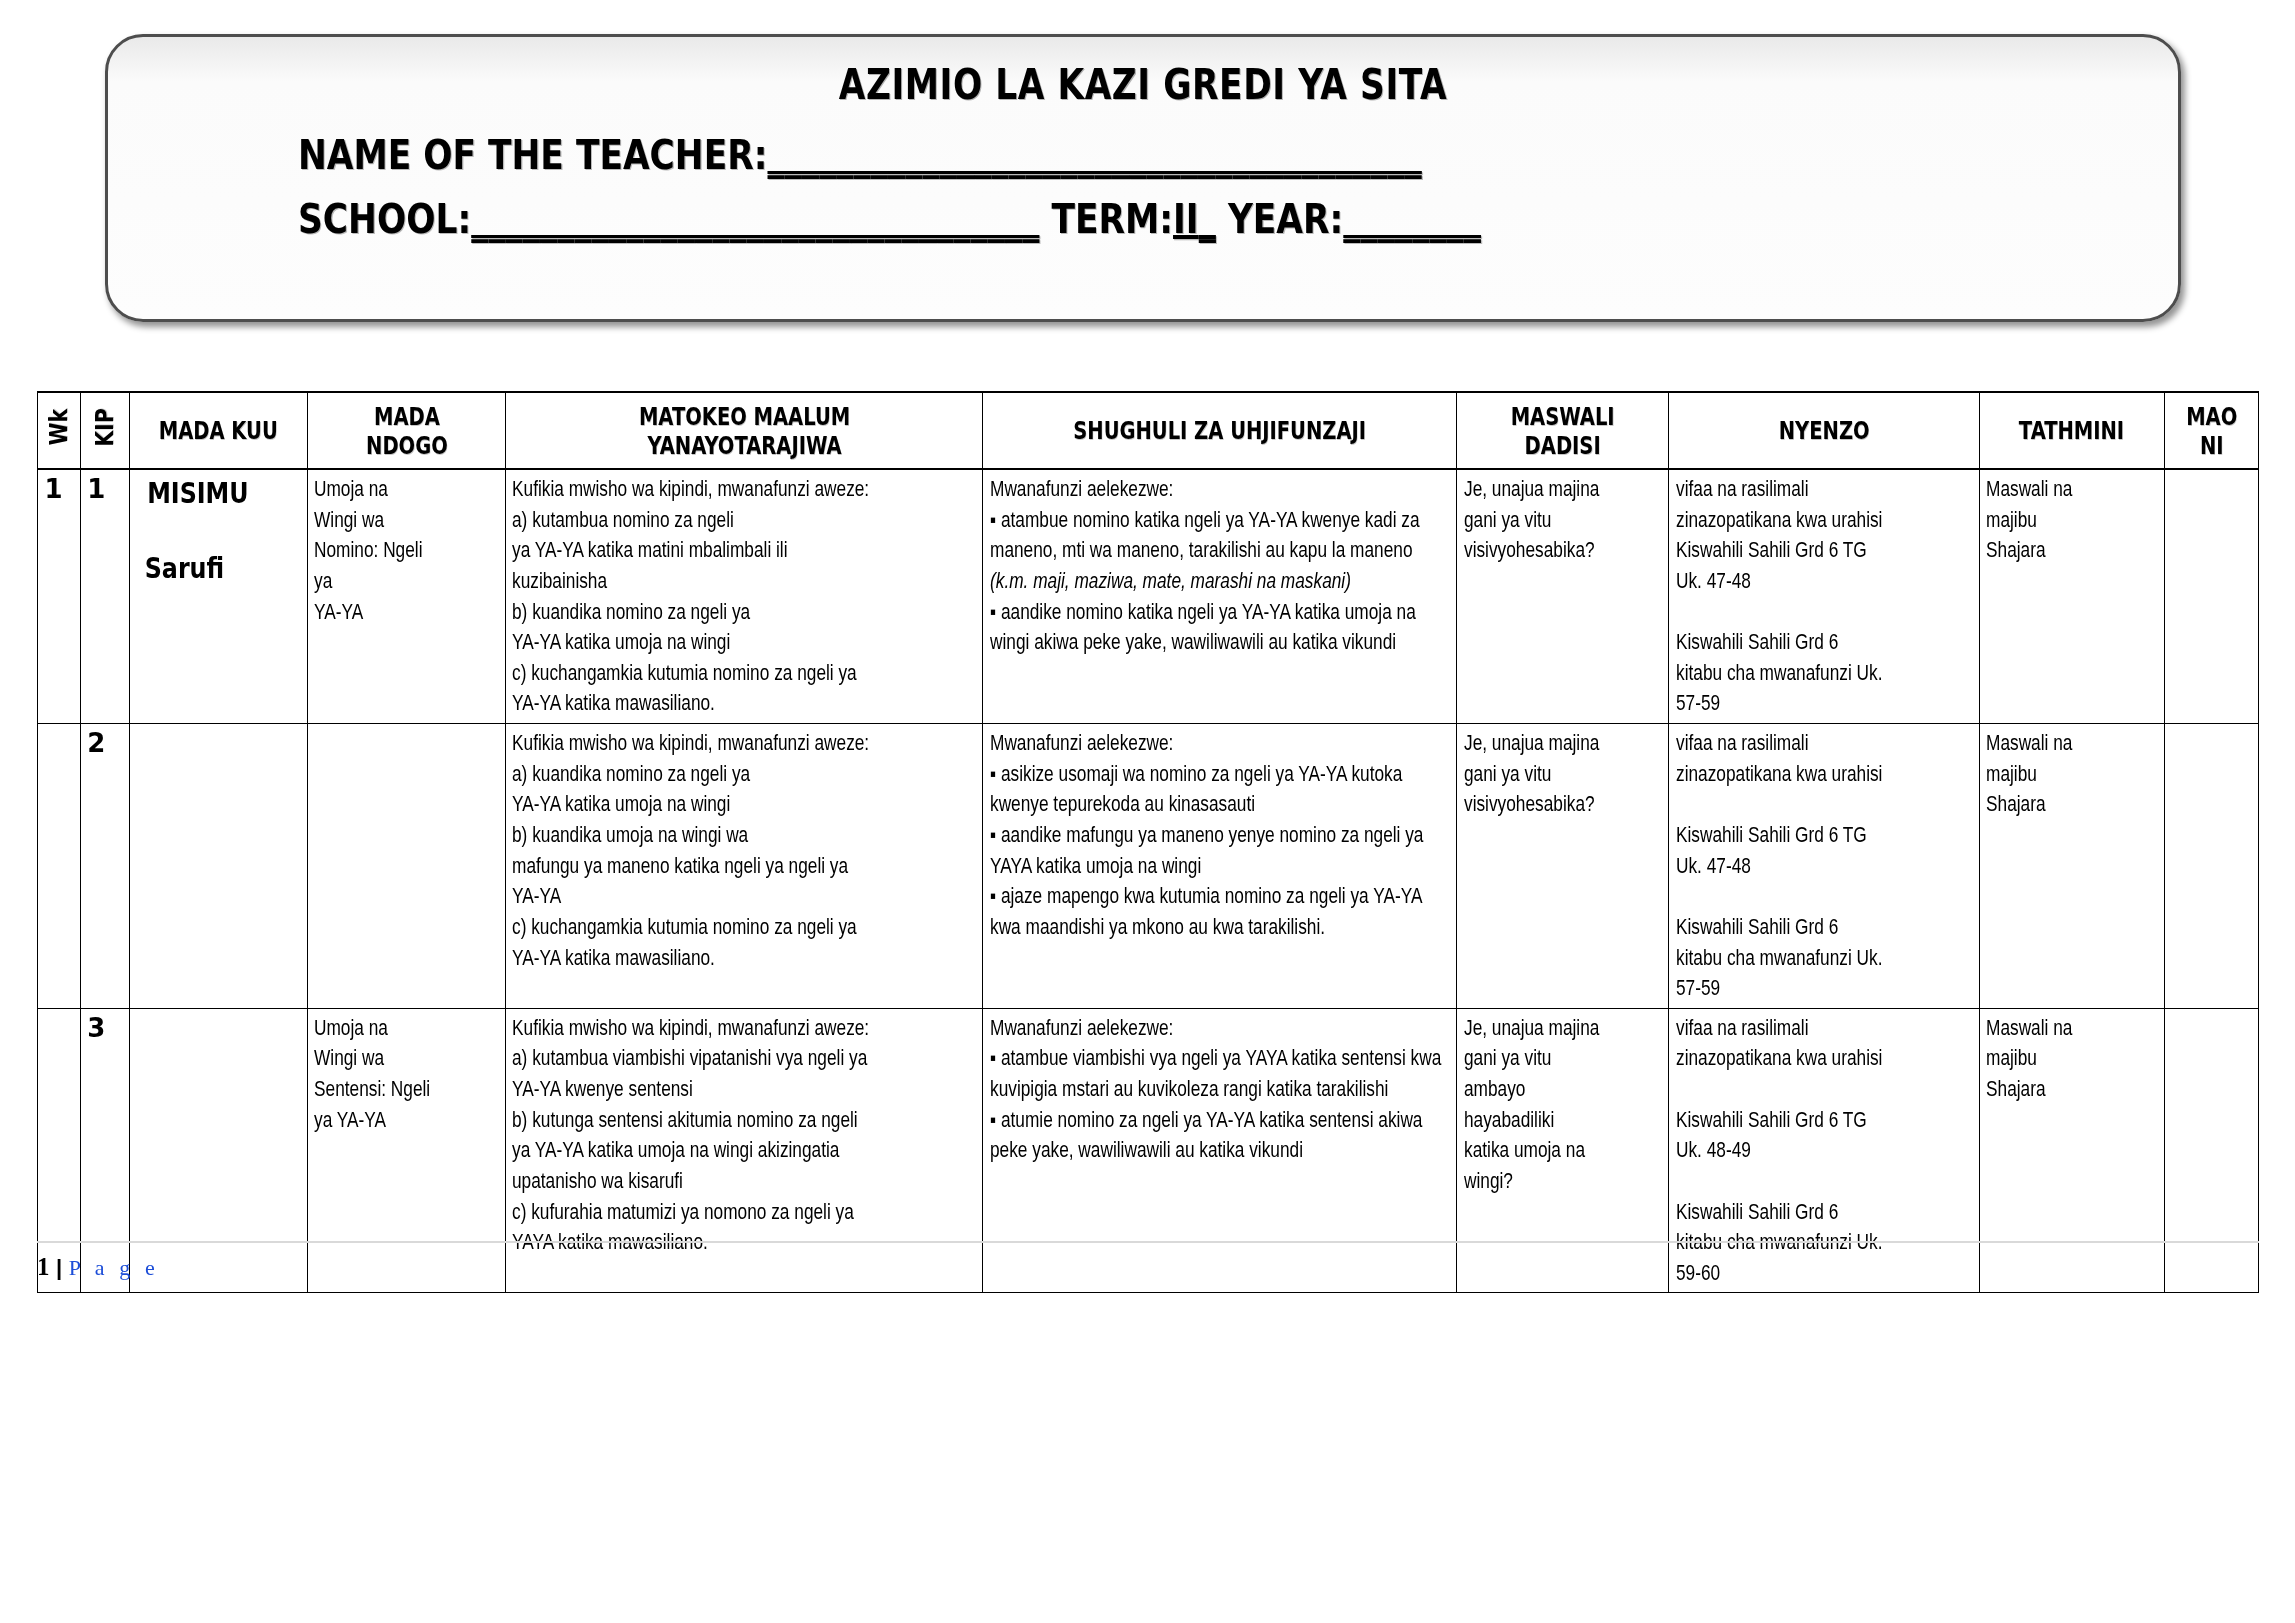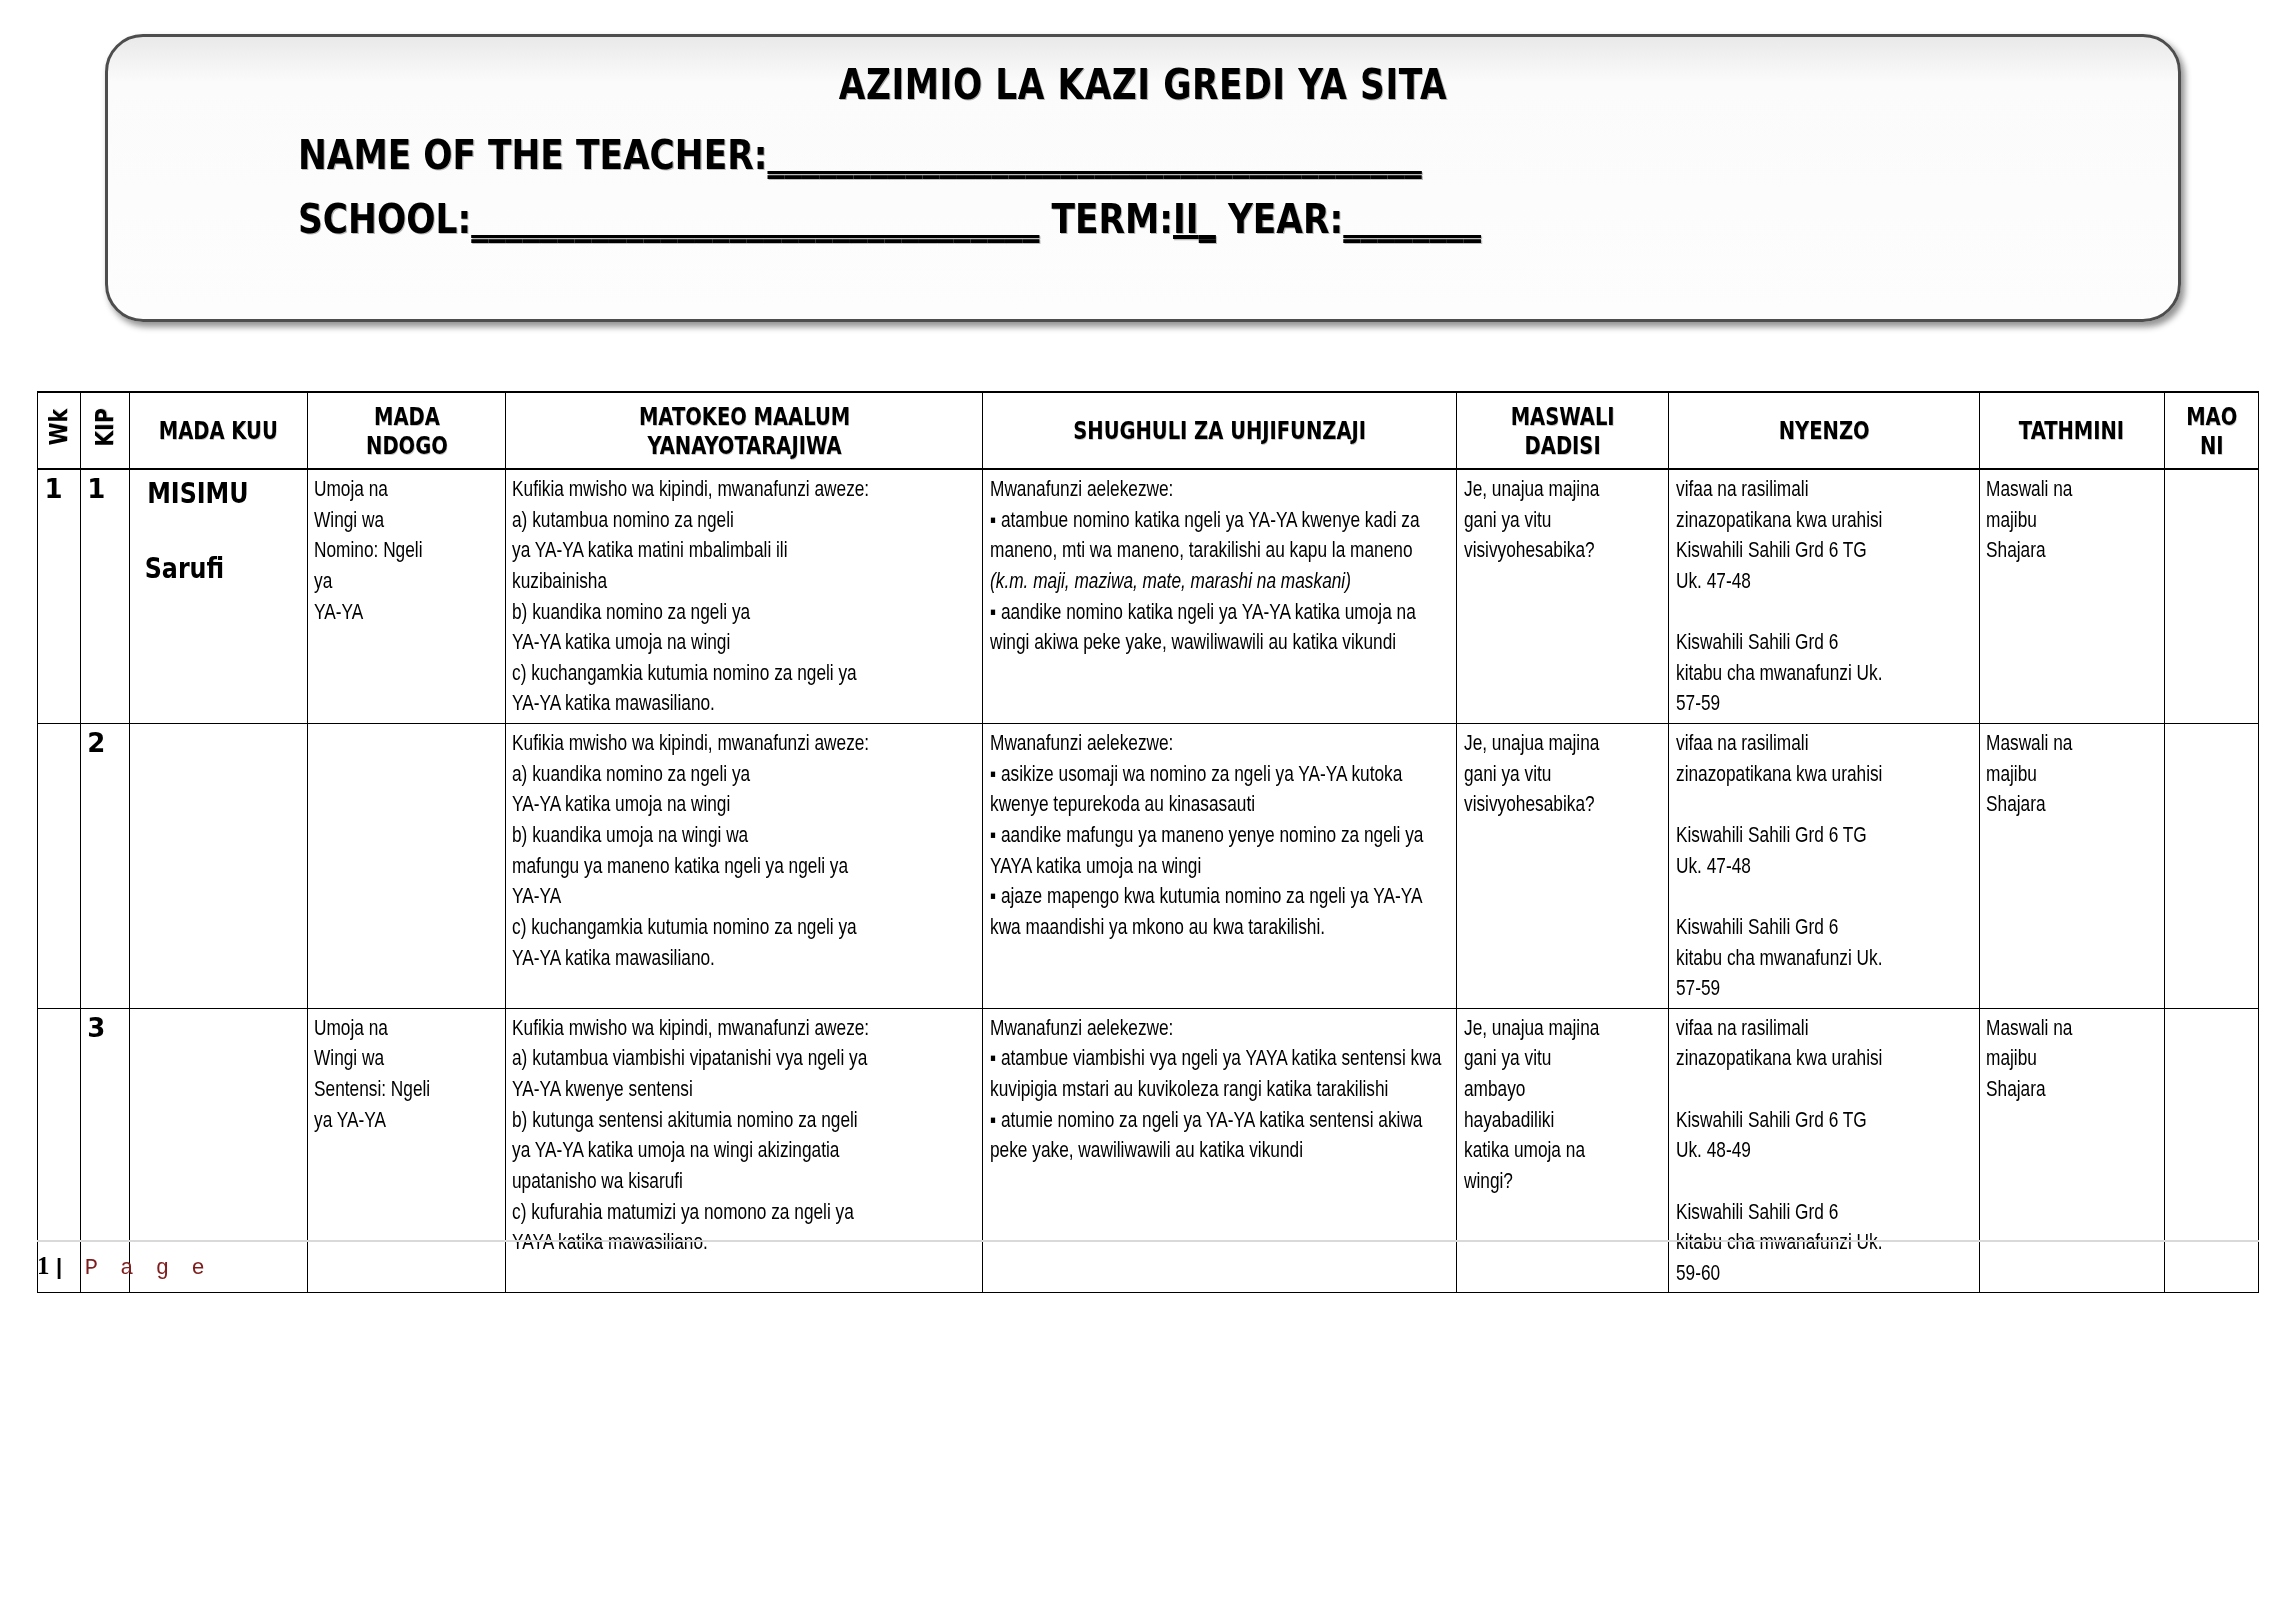--- a/index.html
+++ b/index.html
@@ -177,25 +177,24 @@
     font-weight: bold;
     color: #000;
     font-size: 25px;
   }
   .footer .pg-sep {
     color: #000;
     font-weight: bold;
     margin: 0 6.5px;
   }
   .footer .pg-word {
-    color: #7f1d1d;
+    color: #1d4ed8;
     letter-spacing: 4.6px;
-    font-family: Liberation Mono, monospace;
+    font-family: Liberation Serif, serif;
     font-size: 22px;
-    margin-left: 16px;
   }
 </style>
 </head>
 <body>
 
 <div class="page">
 
   <div class="header-box">
     <div class="hdr-title">AZIMIO LA KAZI GREDI YA SITA</div>
 

